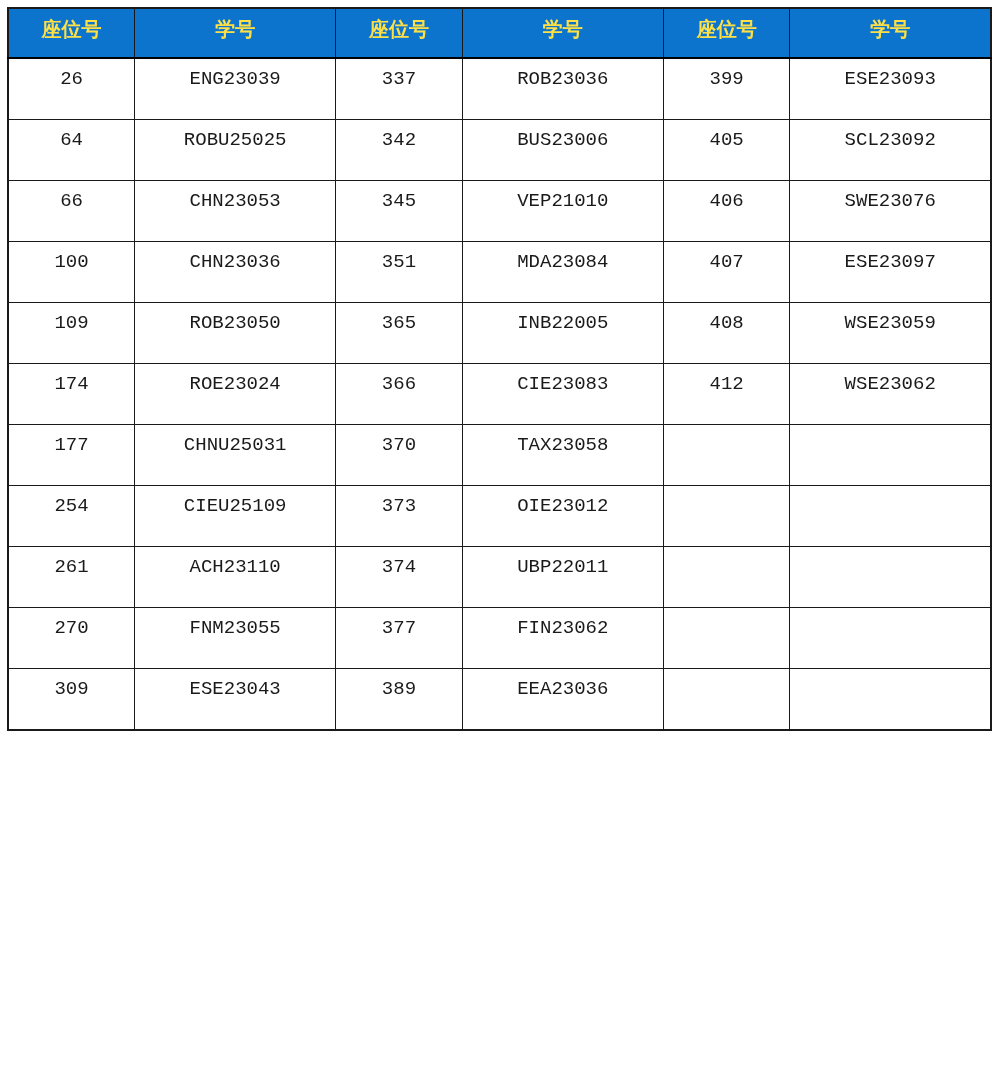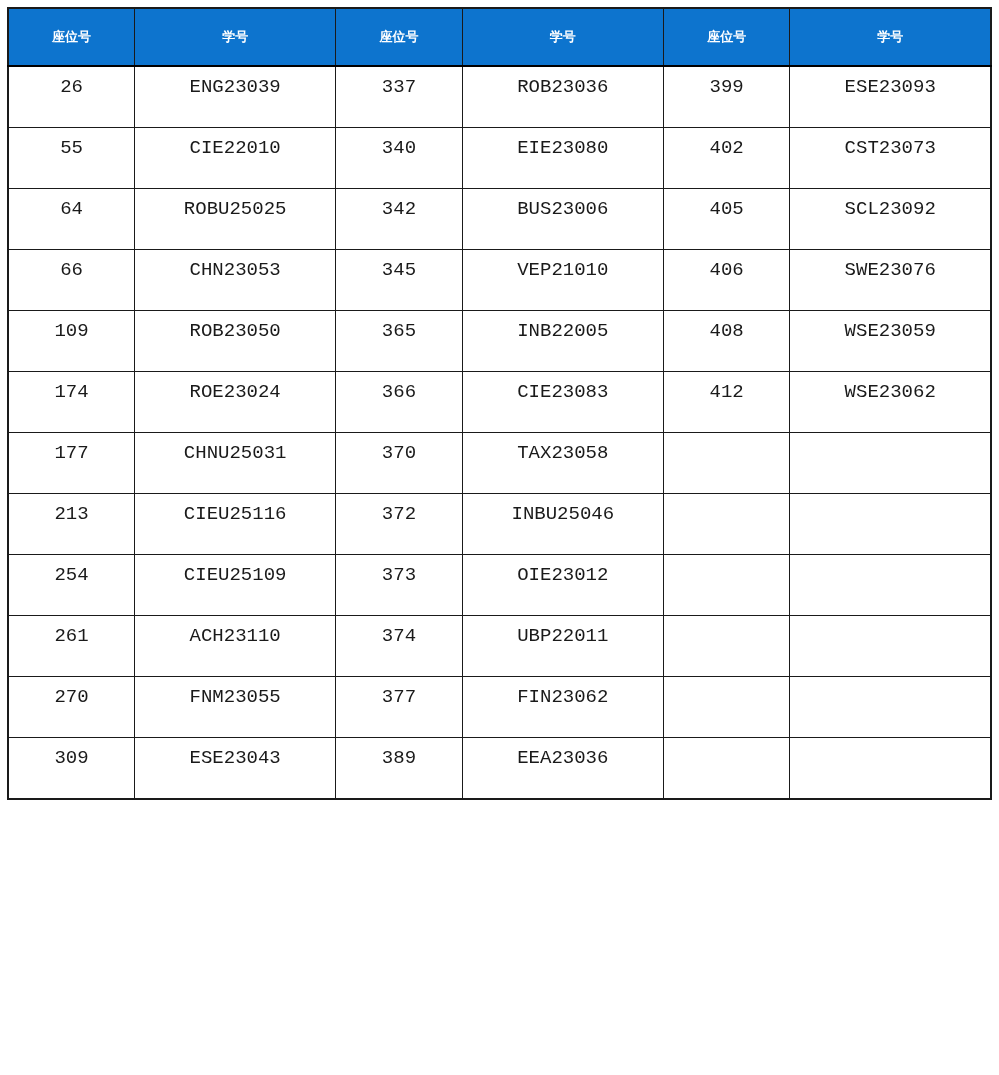--- a/index.html
+++ b/index.html
@@ -20,27 +20,27 @@
   table.seating {
     border-collapse: collapse;
     table-layout: fixed;
     width: 985px;
     border: 2px solid #1a1a1a;
   }
   table.seating col.seat-col  { width: 126px; }
   table.seating col.id-col    { width: 200px; }
   table.seating th {
     background: #0d74ce;
-    color: #ffffff;
+    color: #fde047;
     font-weight: bold;
-    font-size: 13px;
+    font-size: 20px;
     height: 40px;
     text-align: center;
     vertical-align: middle;
-    padding: 8px 0 8px 0;
+    padding: 0 0 8px 0;
     border: 1px solid #1a1a1a;
     border-bottom: 2px solid #000000;
     font-family: "Liberation Sans", sans-serif;
   }
   table.seating td {
     height: 50px;
     text-align: center;
     vertical-align: top;
     padding-top: 9px;
     font-size: 19px;
@@ -79,42 +79,42 @@
     <tbody>
         <tr>
           <td>26</td>
           <td>ENG23039</td>
           <td>337</td>
           <td>ROB23036</td>
           <td>399</td>
           <td>ESE23093</td>
         </tr>
         <tr>
-          <td>55</td>
-          <td>CIE22010</td>
-          <td>340</td>
-          <td>EIE23080</td>
-          <td>402</td>
-          <td>CST23073</td>
-        </tr>
-        <tr>
           <td>64</td>
           <td>ROBU25025</td>
           <td>342</td>
           <td>BUS23006</td>
           <td>405</td>
           <td>SCL23092</td>
         </tr>
         <tr>
           <td>66</td>
           <td>CHN23053</td>
           <td>345</td>
           <td>VEP21010</td>
           <td>406</td>
           <td>SWE23076</td>
+        </tr>
+        <tr>
+          <td>100</td>
+          <td>CHN23036</td>
+          <td>351</td>
+          <td>MDA23084</td>
+          <td>407</td>
+          <td>ESE23097</td>
         </tr>
         <tr>
           <td>109</td>
           <td>ROB23050</td>
           <td>365</td>
           <td>INB22005</td>
           <td>408</td>
           <td>WSE23059</td>
         </tr>
         <tr>
@@ -123,28 +123,20 @@
           <td>366</td>
           <td>CIE23083</td>
           <td>412</td>
           <td>WSE23062</td>
         </tr>
         <tr>
           <td>177</td>
           <td>CHNU25031</td>
           <td>370</td>
           <td>TAX23058</td>
-          <td></td>
-          <td></td>
-        </tr>
-        <tr>
-          <td>213</td>
-          <td>CIEU25116</td>
-          <td>372</td>
-          <td>INBU25046</td>
           <td></td>
           <td></td>
         </tr>
         <tr>
           <td>254</td>
           <td>CIEU25109</td>
           <td>373</td>
           <td>OIE23012</td>
           <td></td>
           <td></td>

